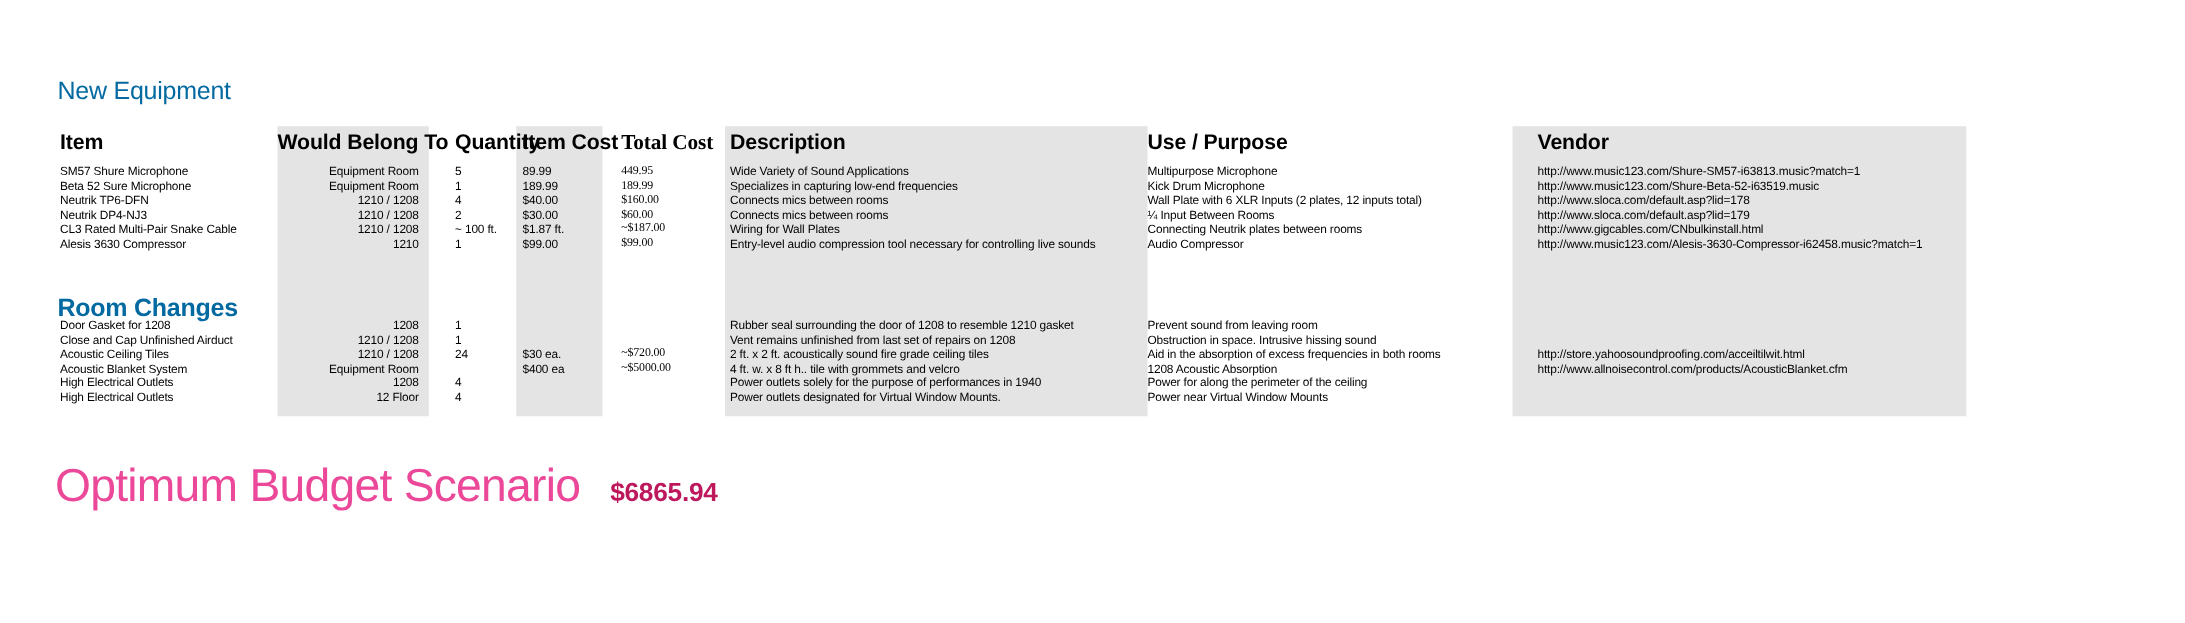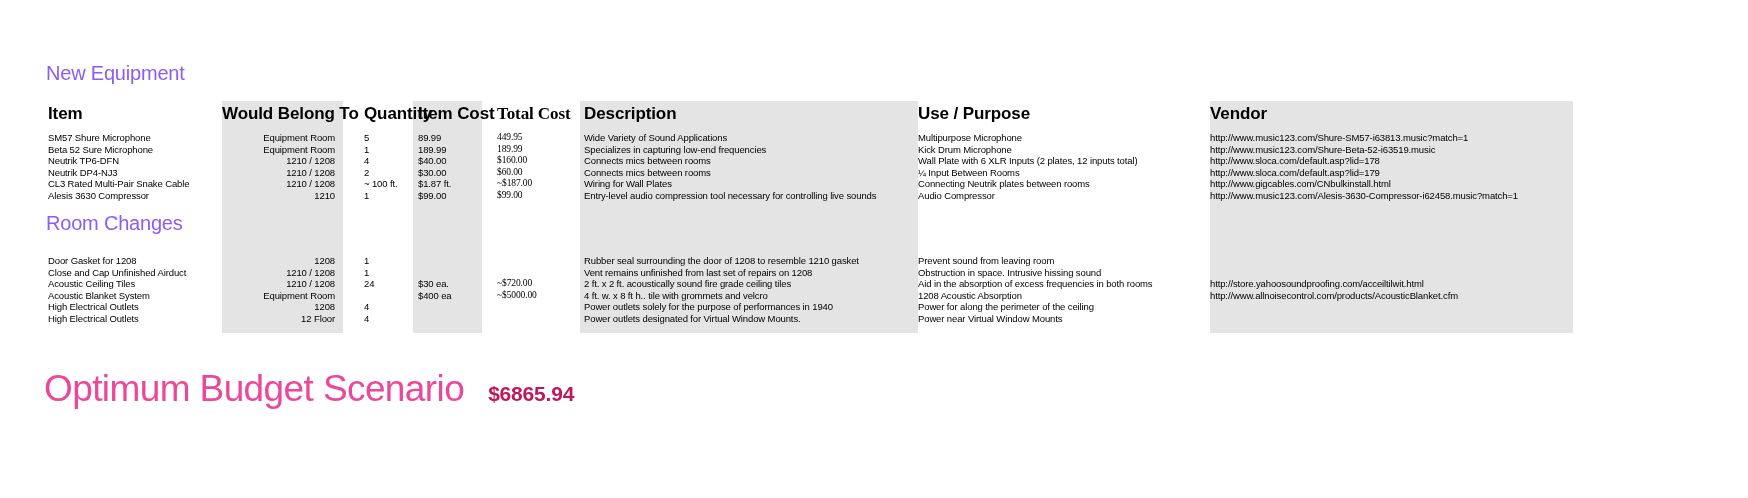--- a/index.html
+++ b/index.html
@@ -5,24 +5,24 @@
   * { margin:0; padding:0; box-sizing:border-box; }
   html,body { background:#ffffff; }
   body {
     width:1748px; height:498px; position:relative; overflow:hidden;
     font-family:"Liberation Sans", sans-serif; color:#000;
   }
   .page { position:absolute; left:0; top:0; width:1748px; height:498px; background:#fff; }
 
   .section-title {
     position:absolute; left:46px; font-size:20px; font-weight:400;
-    color:#8b5cf6; letter-spacing:-0.2px; white-space:nowrap;
+    color:#0369a1; letter-spacing:-0.2px; white-space:nowrap;
   }
   .t-equip { top:62px; }
-  .t-room  { top:212px; }
+  .t-room  { top:236px;font-weight:bold; }
 
   
   .stripe { position:absolute; top:101px; height:232px; }
   .s-belongs  { left:222px;  width:121px; }
   .s-itemcost { left:413px;  width:69px;  }
   .s-desc     { left:580px;  width:338px; }
   .s-vendor   { left:1210px; width:363px; }
 
   .grid {
     position:absolute; left:44px; width:1529px; display:grid;
@@ -37,21 +37,21 @@
   .rows .cell { line-height:11.5px; height:11.5px; }
 
   .cell { white-space:nowrap; overflow:visible; }
   .c1 { padding-left:4px; }
   .c2 { text-align:right; padding-right:8px; }
   .c3 { text-align:left; padding-right:12px;padding-left:21px; }
   .c4 { padding-left:5px; }
   .c5 { padding-left:15px;font-family:Liberation Serif, serif; }
   .c6 { padding-left:4px; }
   .c7 { padding-left:0; }
-  .c8 { padding-left:0; }
+  .c8 { padding-left:20px; }
 
   .footer {
     position:absolute; left:44px; top:368px;
     display:flex; align-items:baseline; gap:24px; white-space:nowrap;
   }
   .footer-title { font-size:37px; font-weight:400; color:#ec4899; letter-spacing:-0.6px; }
   .footer-total { font-size:21px; font-weight:700; letter-spacing:-0.2px; }
 </style>
 </head>
 <body>

